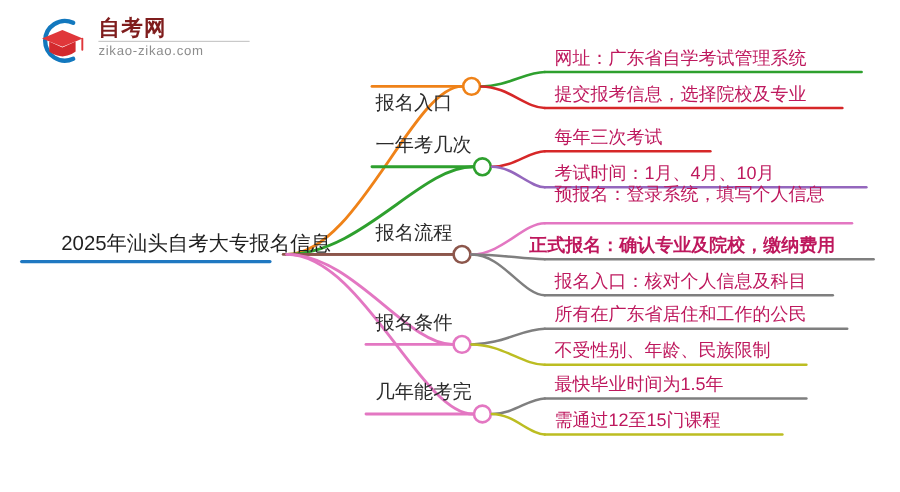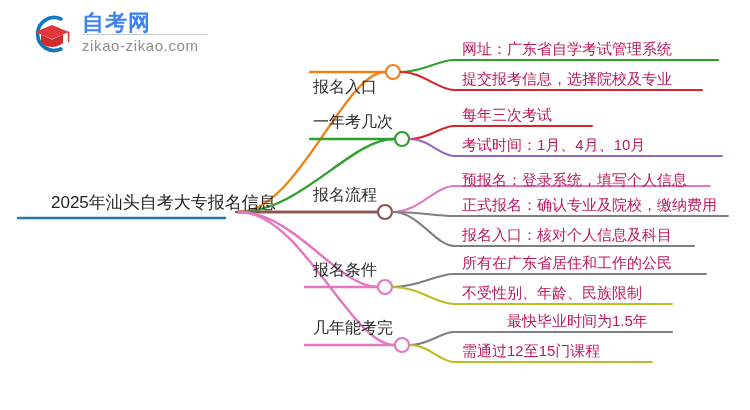--- a/index.html
+++ b/index.html
@@ -35,35 +35,35 @@
     left: 0; top: 2px;
     width: 46px; height: 44px;
   }
   .logo-text {
     position: absolute;
     left: 54px;
     top: 3px;
     width: 140px;
   }
   .logo-title {
-    font-size: 22px;
+    font-size: 18px;
     font-weight: bold;
-    color: #3b82f6;
+    color: #7f1d1d;
     letter-spacing: 1px;
     line-height: 20px;
     font-family: "Liberation Sans", "DejaVu Sans", sans-serif;
   }
   .logo-rule {
     width: 126px;
     height: 1px;
     background: #c9c9c9;
     margin-top: 1px;
   }
   .logo-sub {
-    font-size: 15px;
+    font-size: 11px;
     color: #8d8d8d;
     letter-spacing: 0.6px;
     margin-top: 2px;
     font-family: "Liberation Sans", "DejaVu Sans", sans-serif;
   }
 
   
   .node-label {
     position: absolute;
     white-space: nowrap;
@@ -148,24 +148,24 @@
 
   <div id="labels">
       <div class="node-label root-label" style="left: 18px; top: 194px; margin-left: 33px;">2025年汕头自考大专报名信息</div>
       <div class="node-label branch-label" style="left: 313px; top: 47px; margin-top: 32px;">报名入口</div>
       <div class="node-label leaf-label" style="left: 462px; top: 41px;">网址：广东省自学考试管理系统</div>
       <div class="node-label leaf-label" style="left: 462px; top: 71px;">提交报考信息，选择院校及专业</div>
       <div class="node-label branch-label" style="left: 313px; top: 114px;">一年考几次</div>
       <div class="node-label leaf-label" style="left: 462px; top: 107px;">每年三次考试</div>
       <div class="node-label leaf-label" style="left: 462px; top: 137px;">考试时间：1月、4月、10月</div>
       <div class="node-label branch-label" style="left: 313px; top: 187px;">报名流程</div>
-      <div class="node-label leaf-label" style="left: 462px; top: 172px; text-align: right;">预报名：登录系统，填写个人信息</div>
-      <div class="node-label leaf-label" style="left: 462px; top: 197px;">正式报名：确认专业及院校，缴纳费用</div>
+      <div class="node-label leaf-label" style="left: 462px; top: 155px; text-align: right;">预报名：登录系统，填写个人信息</div>
+      <div class="node-label leaf-label" style="left: 441px; top: 197px; font-weight: bold;">正式报名：确认专业及院校，缴纳费用</div>
       <div class="node-label leaf-label" style="left: 462px; top: 227px;">报名入口：核对个人信息及科目</div>
       <div class="node-label branch-label" style="left: 313px; top: 262px;">报名条件</div>
       <div class="node-label leaf-label" style="left: 462px; top: 255px;">所有在广东省居住和工作的公民</div>
       <div class="node-label leaf-label" style="left: 462px; top: 285px;">不受性别、年龄、民族限制</div>
       <div class="node-label branch-label" style="left: 313px; top: 320px;">几年能考完</div>
-      <div class="node-label leaf-label" style="left: 462px; top: 313px; margin-left: 45px;">最快毕业时间为1.5年</div>
+      <div class="node-label leaf-label" style="left: 462px; top: 313px;">最快毕业时间为1.5年</div>
       <div class="node-label leaf-label" style="left: 462px; top: 343px;">需通过12至15门课程</div>
     </div>
 
 </div>
 
 </body></html>

